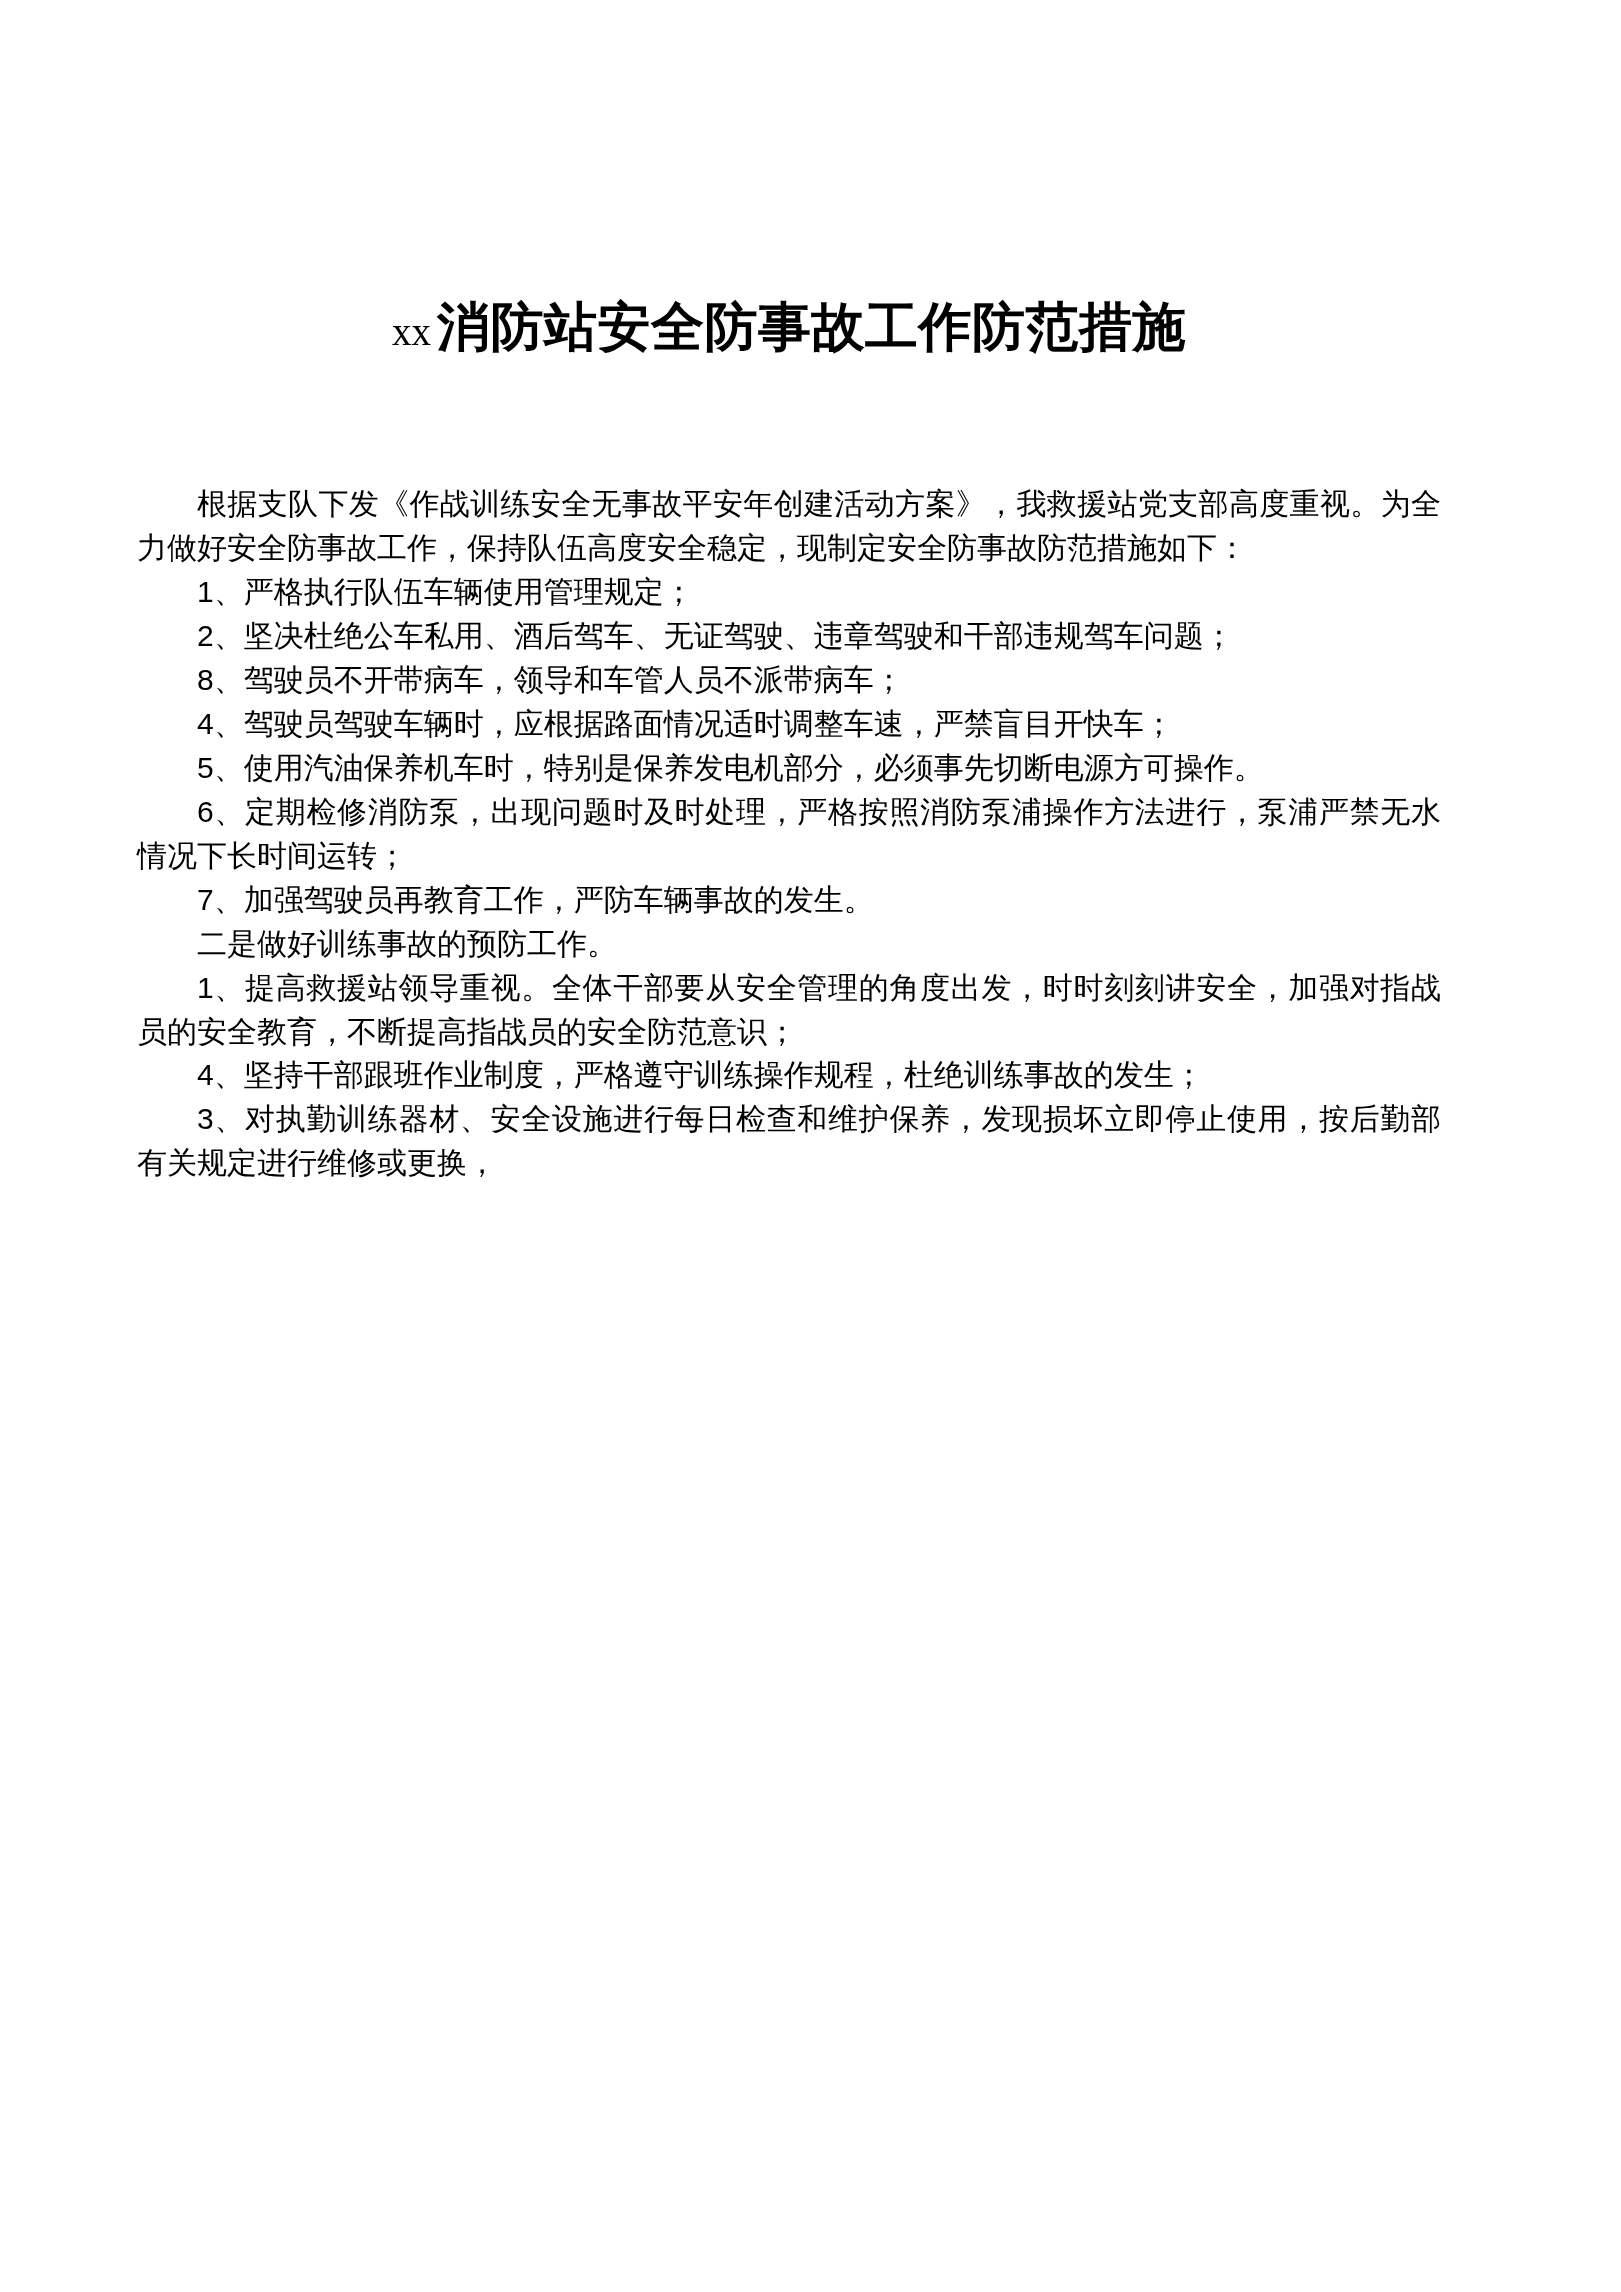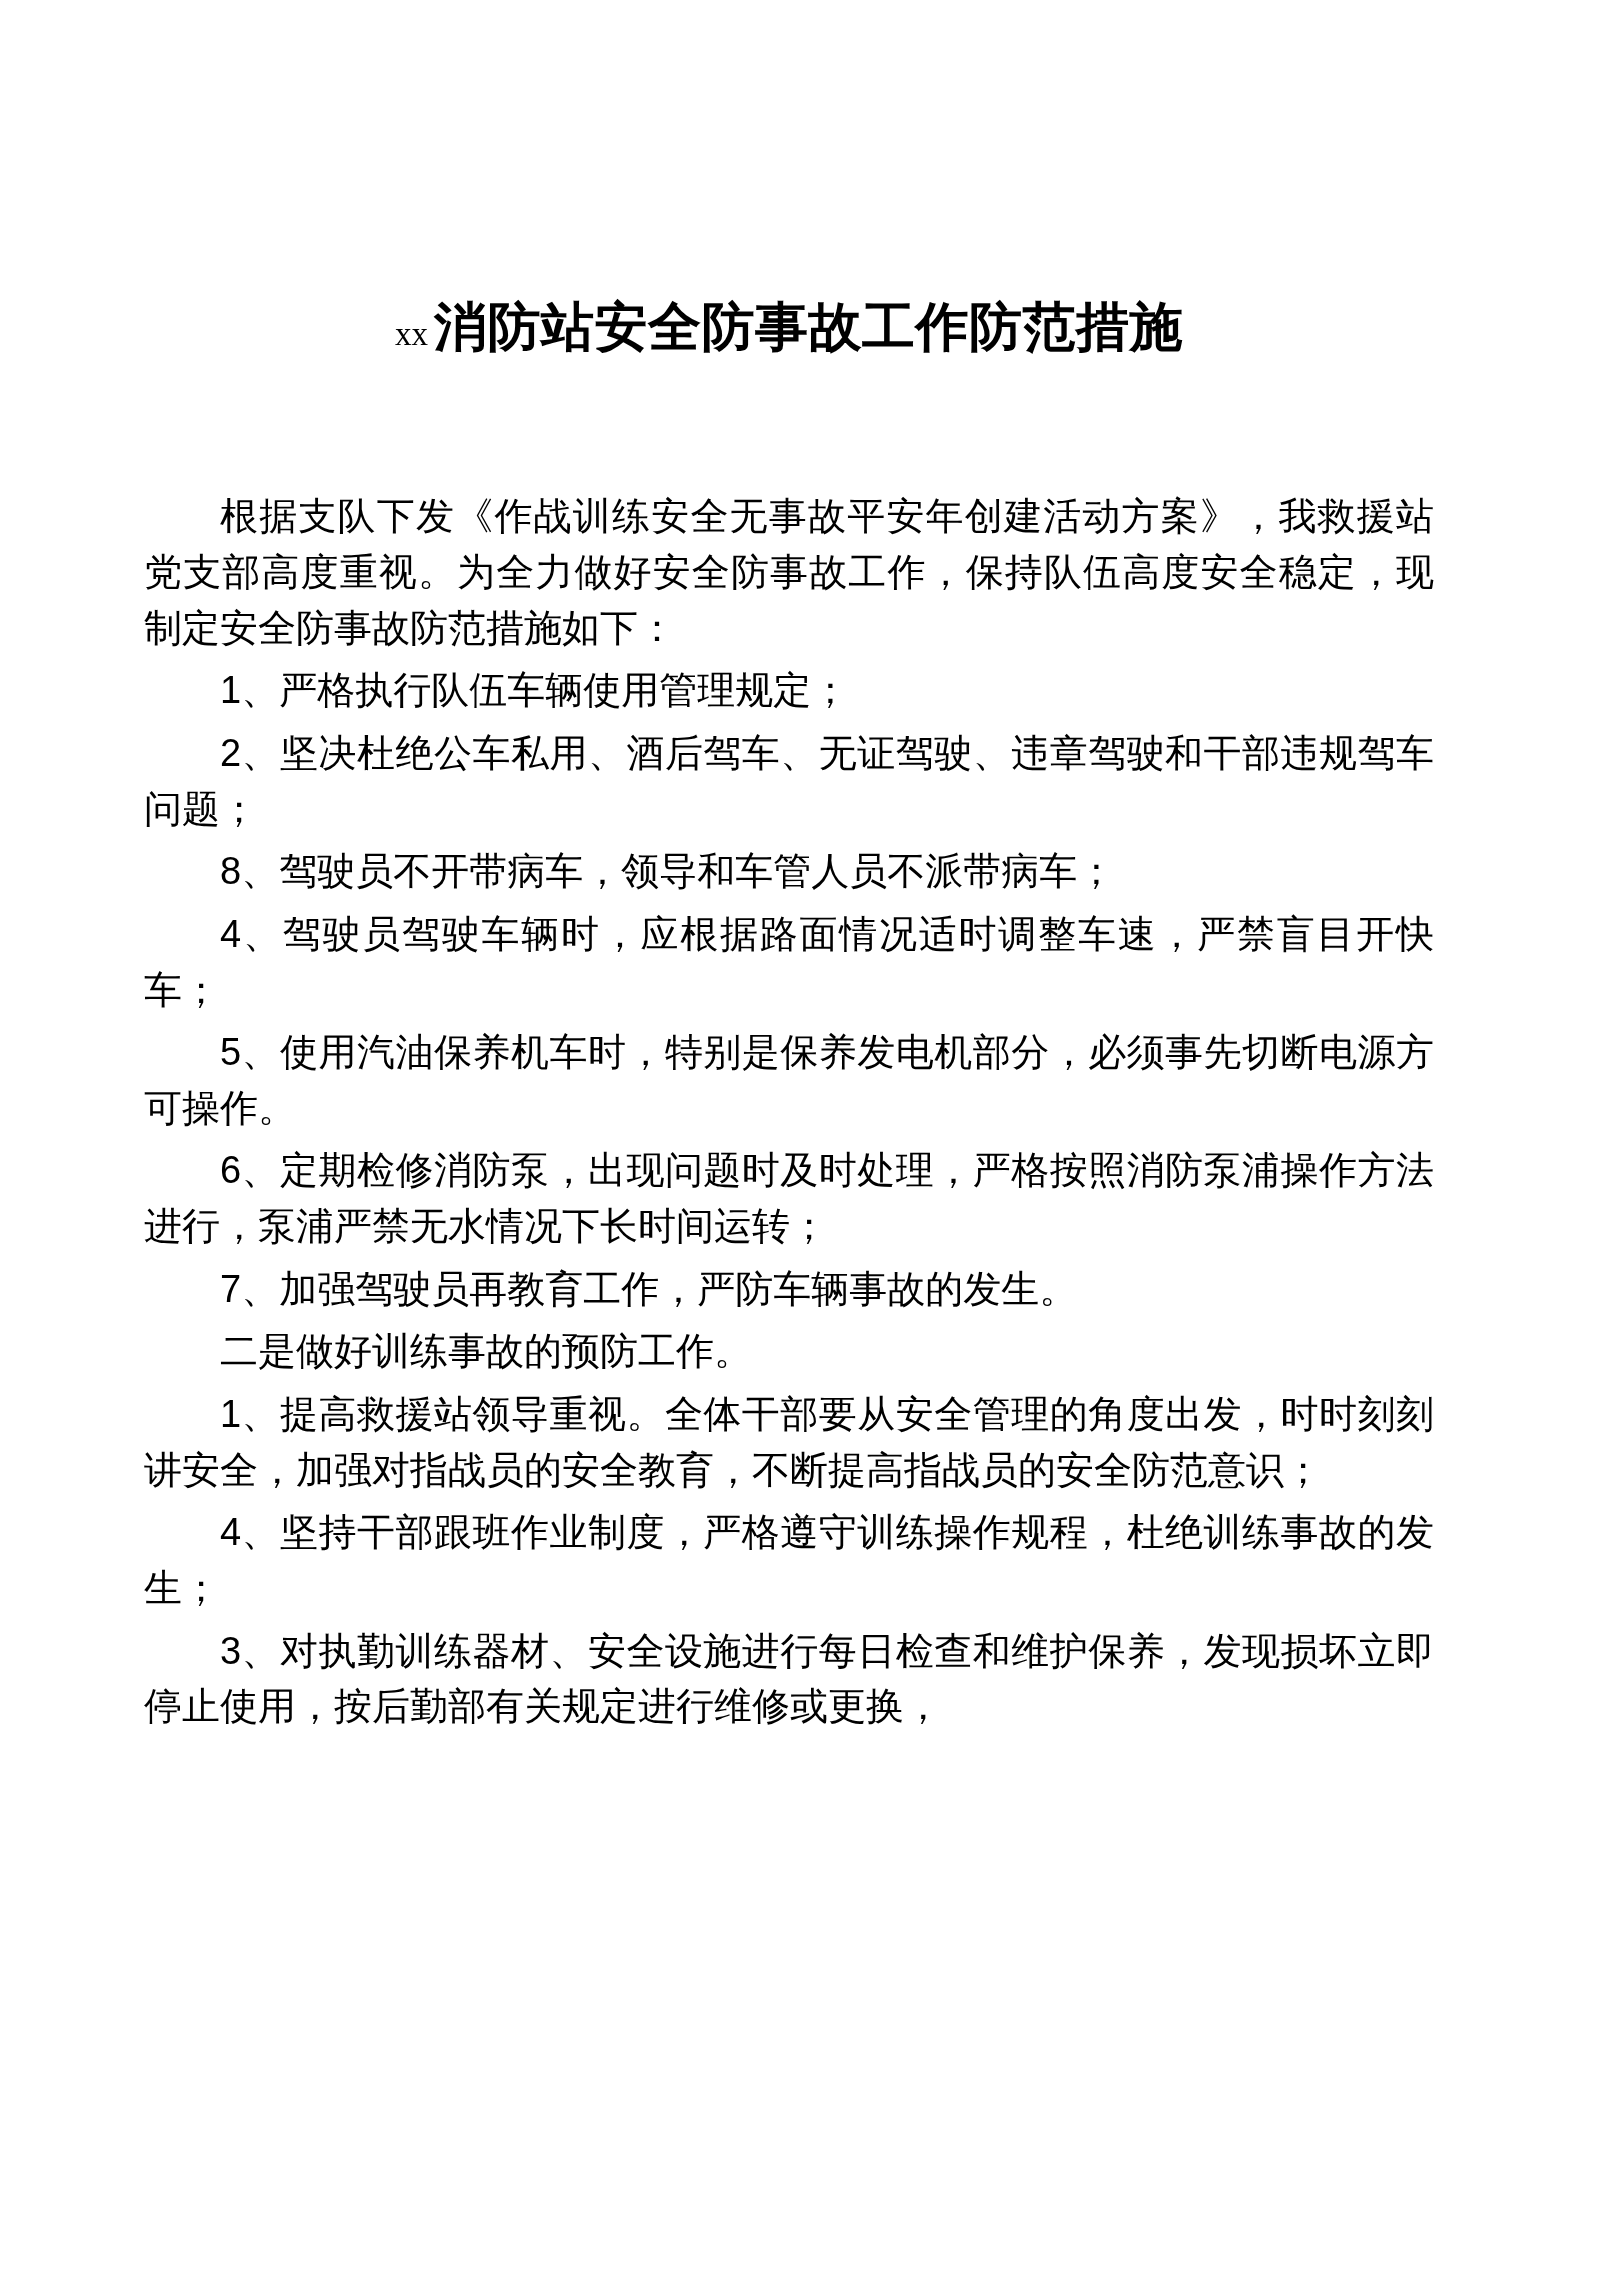--- a/index.html
+++ b/index.html
@@ -31,32 +31,32 @@
     font-weight: bold;
     letter-spacing: 0.5px;
     line-height: 1.25;
     margin: 0 0 0 0;
     padding: 0;
     white-space: nowrap;
   }
   .doc-title .latin-prefix {
     font-family: "Liberation Serif", "DejaVu Serif", serif;
     font-weight: normal;
-    font-size: 33px;
+    font-size: 39px;
     vertical-align: baseline;
     letter-spacing: 0px;
     padding-right: 5.9px;
   }
   .title-gap {
     height: 122px;
   }
   .para {
-    font-size: 38px;
+    font-size: 30px;
     line-height: 1.465;
-    margin: 7px;
+    margin: 0;
     padding: 0;
     text-align: justify;
     text-justify: inter-ideograph;
     text-indent: 2em;
     letter-spacing: 0px;
     font-weight: normal;
   }
 </style>
 </head>
 <body>

